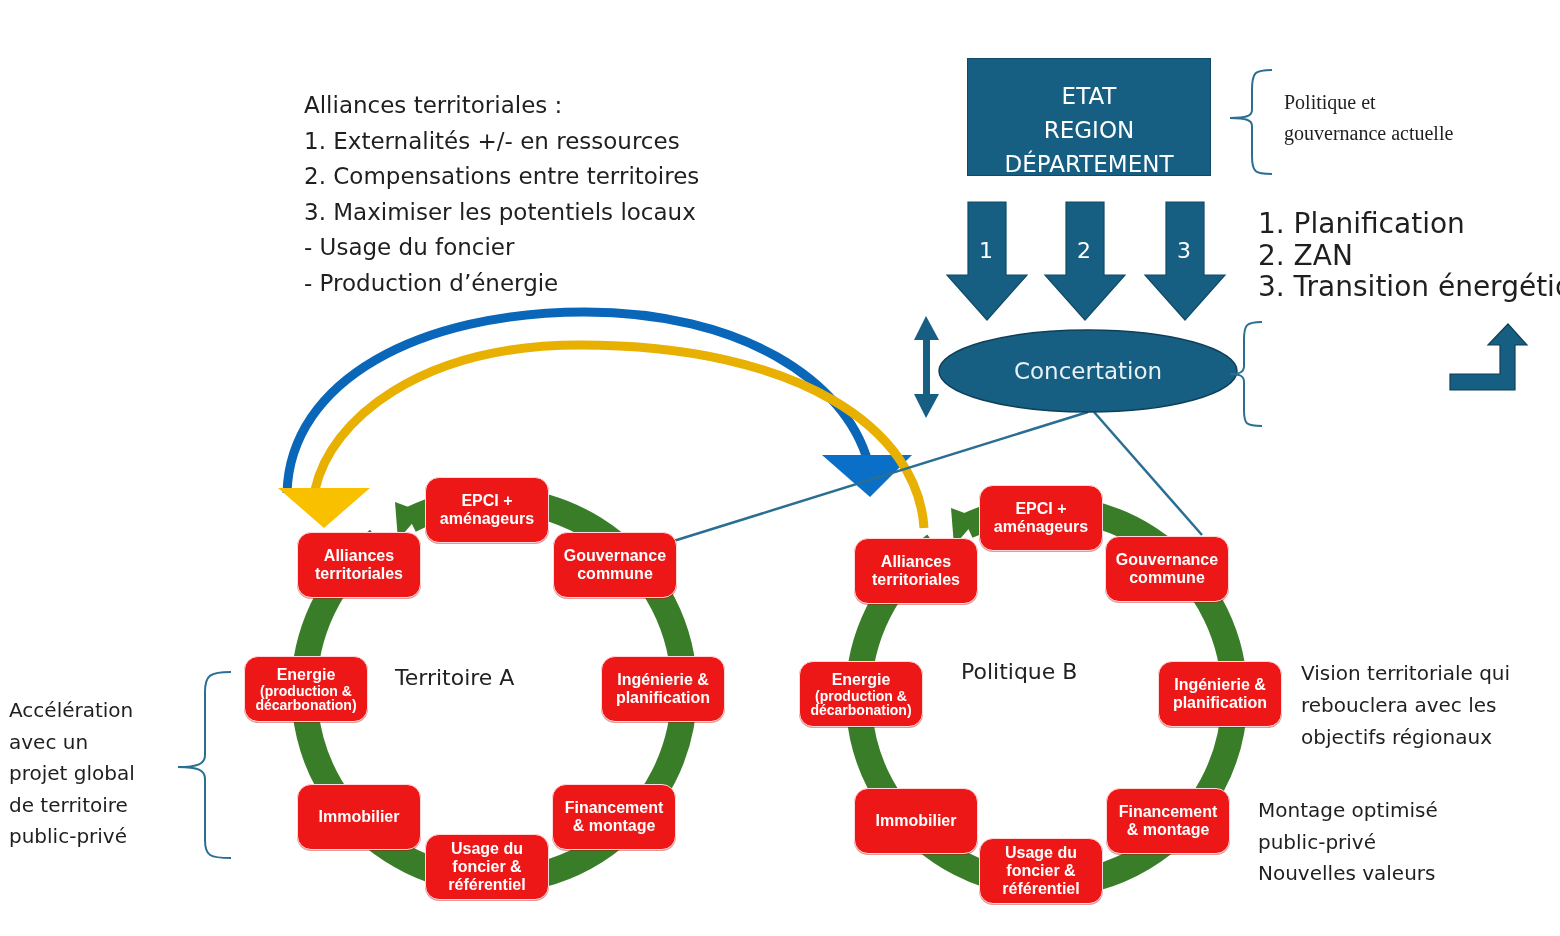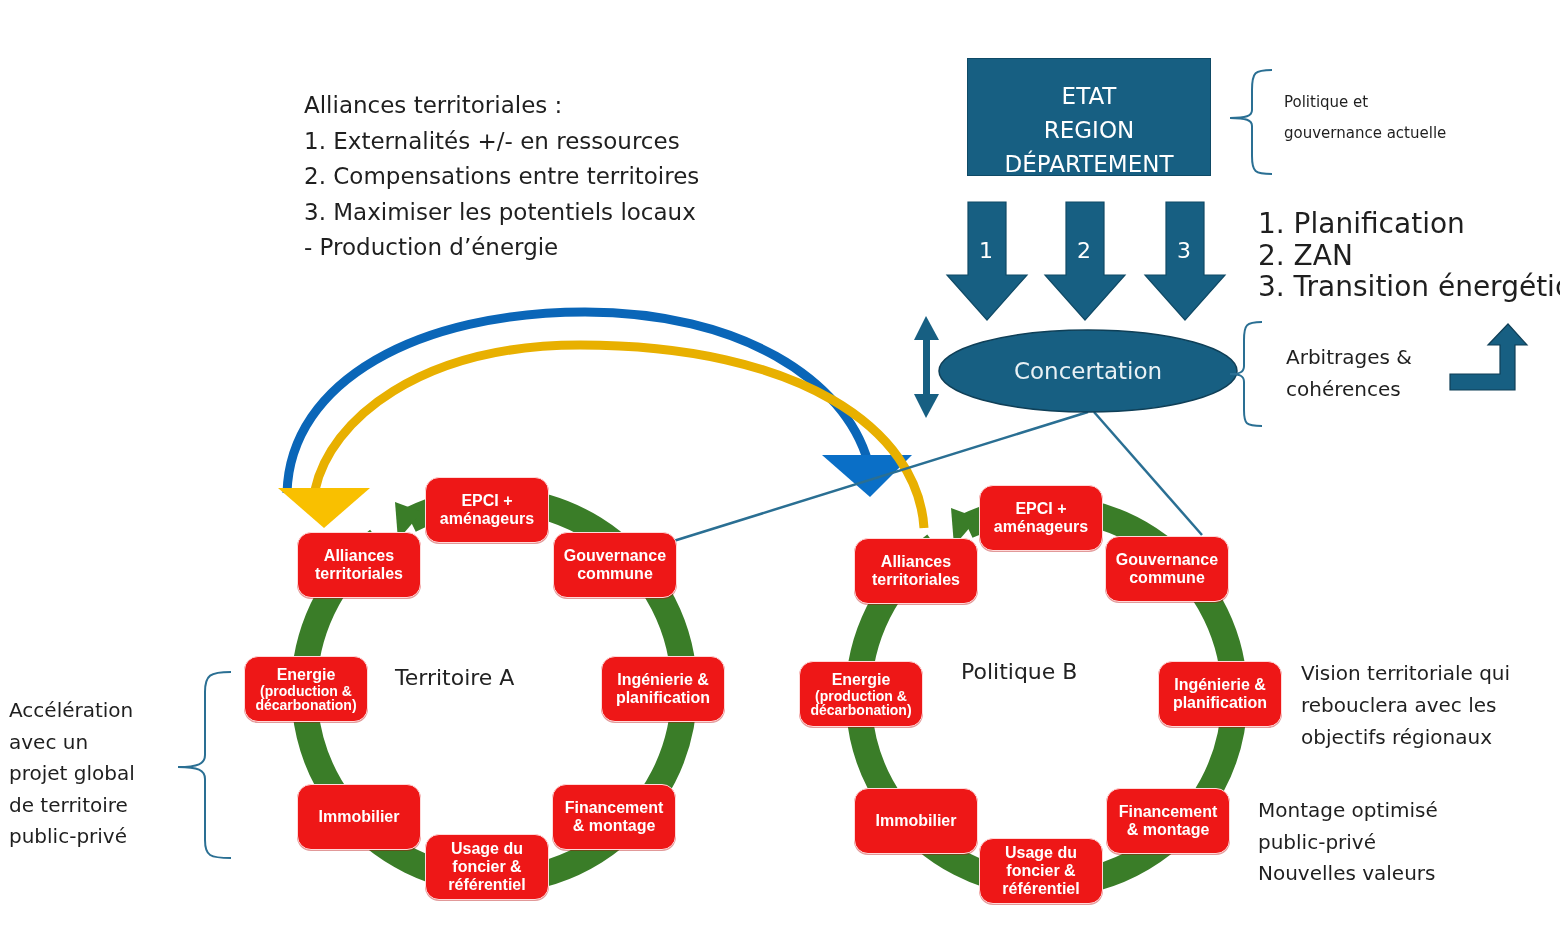--- a/index.html
+++ b/index.html
@@ -8,21 +8,21 @@
   #stage { position: absolute; left: 0; top: 0; width: 1436px; height: 936px; }
   .svg-layer { position: absolute; left: 0; top: 0; }
   .txt { position: absolute; color: #1f1f1f; font-family: "DejaVu Sans", sans-serif; }
   .alliances-note { left: 304px; top: 88px; font-size: 23px; line-height: 35.5px; }
   .alliances-note div { white-space: nowrap; }
   .etat-box { position: absolute; left: 967px; top: 58px; width: 244px; height: 118px;
     background: #175f82; border: 1px solid #0f4a66; box-sizing: border-box;
     color: #ffffff; font-size: 23px; line-height: 34px; text-align: center;
     padding-top: 20px; font-family: "DejaVu Sans", sans-serif; }
   .etat-box div { white-space: nowrap; }
-  .politique { left: 1284px; top: 87px; font-size: 15px; line-height: 31px; }
+  .politique { left: 1284px; top: 87px; font-size: 20px; line-height: 31px; font-family: Liberation Serif, serif; }
   .levers { left: 1258px; top: 208px; font-size: 28px; line-height: 31.5px; }
   .levers div, .politique div, .arbitrages div, .vision div, .montage div, .acceleration div { white-space: nowrap; }
   .concert-label { position: absolute; left: 938px; top: 331px; width: 300px; height: 80px;
     color: #e9f1f5; font-size: 23px; display: flex; align-items: center; justify-content: center;
     font-family: "DejaVu Sans", sans-serif; }
   .arbitrages { left: 1286px; top: 341px; font-size: 20px; line-height: 32px; }
   .vision { left: 1301px; top: 657px; font-size: 20px; line-height: 32px; }
   .montage { left: 1258px; top: 795px; font-size: 20px; line-height: 31.5px; }
   .acceleration { left: 9px; top: 695px; font-size: 20px; line-height: 31.5px; }
   .terr-label { position: absolute; font-size: 22px; color: #222; font-family: "DejaVu Sans", sans-serif; white-space: nowrap; }
@@ -87,20 +87,21 @@
     <path d="M 1272 70 C 1255 70, 1252 72, 1252 90 L 1252 110 C 1252 116, 1246 118, 1230 118 C 1246 118, 1252 120, 1252 126 L 1252 156 C 1252 172, 1255 174, 1272 174" fill="none" stroke="#2a6f93" stroke-width="2"></path>
     <path d="M 1262 322 C 1246 322, 1244 325, 1244 340 L 1244 366 C 1244 372, 1240 374, 1230 374 C 1240 374, 1244 376, 1244 382 L 1244 410 C 1244 424, 1246 426, 1262 426" fill="none" stroke="#2a6f93" stroke-width="2"></path>
     <path d="M 231 672 C 210 672, 205 675, 205 692 L 205 755 C 205 764, 198 767, 178 767 C 198 767, 205 770, 205 779 L 205 840 C 205 856, 210 858, 231 858" fill="none" stroke="#2a6f93" stroke-width="2"></path>
   </svg>
 
   <div class="txt alliances-note">
     <div>Alliances territoriales :</div>
     <div>1. Externalités +/- en ressources</div>
     <div>2. Compensations entre territoires</div>
     <div>3. Maximiser les potentiels locaux</div>
+    <div>- Usage du foncier</div>
     <div>- Production d’énergie</div>
   </div>
 
   <div class="etat-box">
     <div>ETAT</div>
     <div>REGION</div>
     <div>DÉPARTEMENT</div>
   </div>
 
   <div class="txt politique">
@@ -113,24 +114,20 @@
   <span class="num" style="left:1177px; top:238px;">3</span>
 
   <div class="txt levers">
     <div>1. Planification</div>
     <div>2. ZAN</div>
     <div>3. Transition énergétique</div>
   </div>
 
   <div class="concert-label">Concertation</div>
 
-  <div class="txt arbitrages">
-    <div>Arbitrages &amp;</div>
-    <div>cohérences</div>
-  </div>
 
   <div class="terr-label" style="left:395px; top:665px;">Territoire A</div>
   <div class="terr-label" style="left:961px; top:659px;">Politique B</div>
 
   <div id="nodes-a">
       <div class="node" style="left: 425px; top: 477px; width: 124px; height: 66px;">
         <div class="l1">EPCI +</div>
         <div class="l1">aménageurs</div>
       </div>
       <div class="node" style="left: 553px; top: 532px; width: 124px; height: 66px;">

